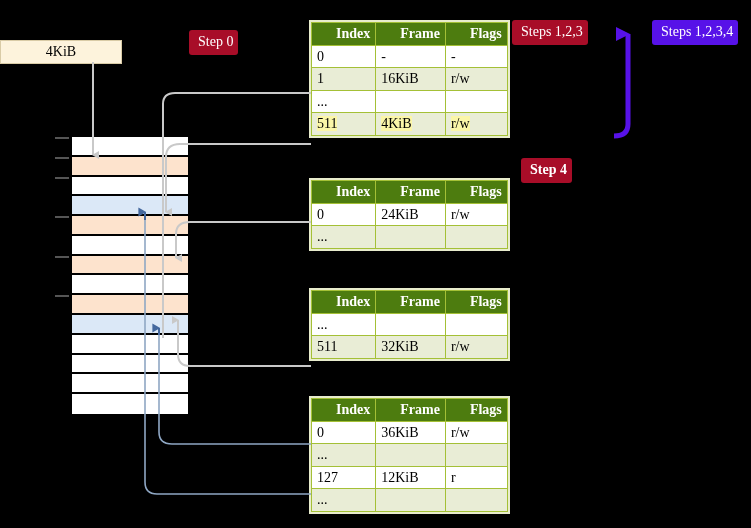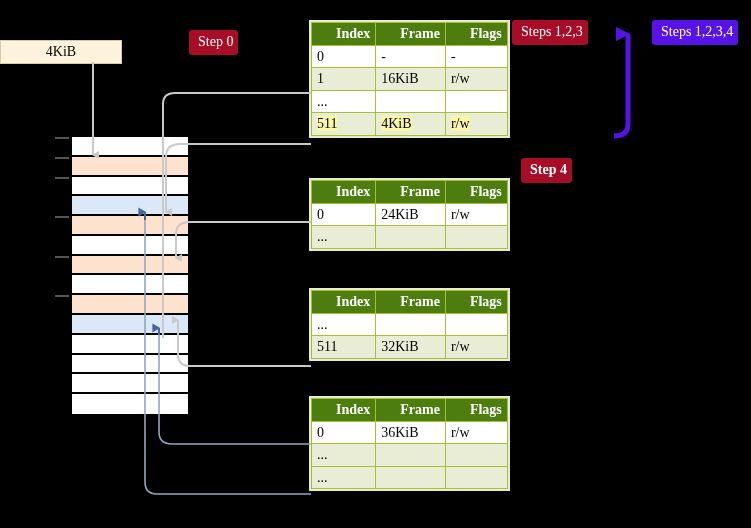--- a/index.html
+++ b/index.html
@@ -164,20 +164,25 @@
         <tr class="odd">
           <td class="c-index">0</td>
           <td class="c-frame">36KiB</td>
           <td class="c-flags">r/w</td>
         </tr>
         <tr class="even">
           <td class="c-index">...</td>
           <td class="c-frame"></td>
           <td class="c-flags"></td>
         </tr>
+        <tr class="odd">
+          <td class="c-index">127</td>
+          <td class="c-frame">12KiB</td>
+          <td class="c-flags">r</td>
+        </tr>
         <tr class="even">
           <td class="c-index">...</td>
           <td class="c-frame"></td>
           <td class="c-flags"></td>
         </tr>
       </tbody>
     </table>
   </div>
 
 <svg class="overlay" viewBox="0 0 751 528">

